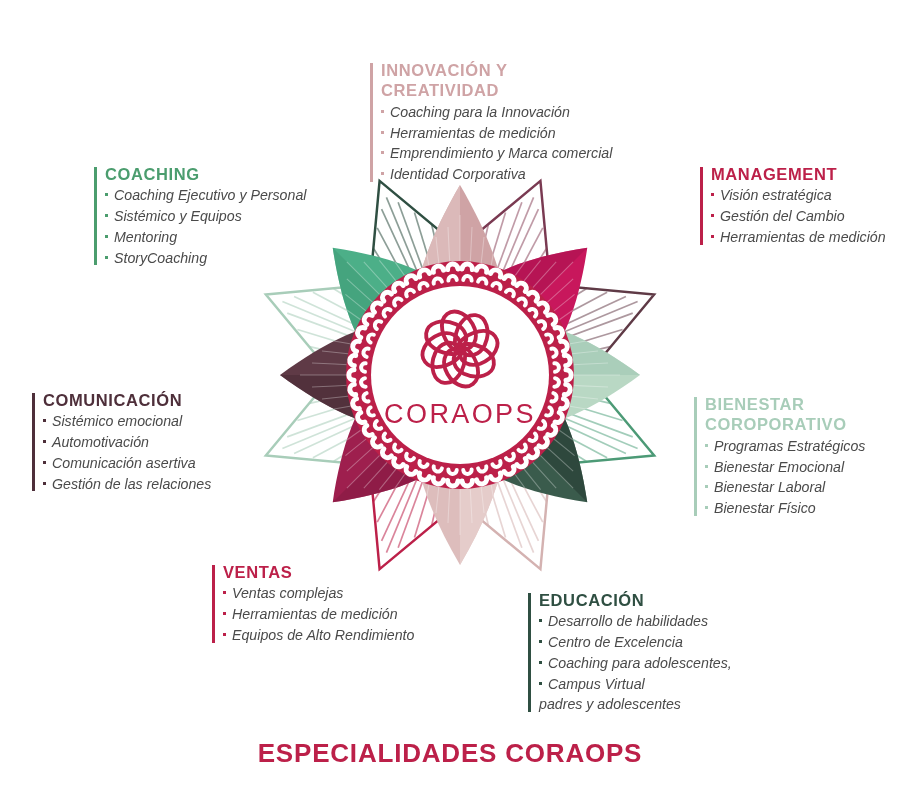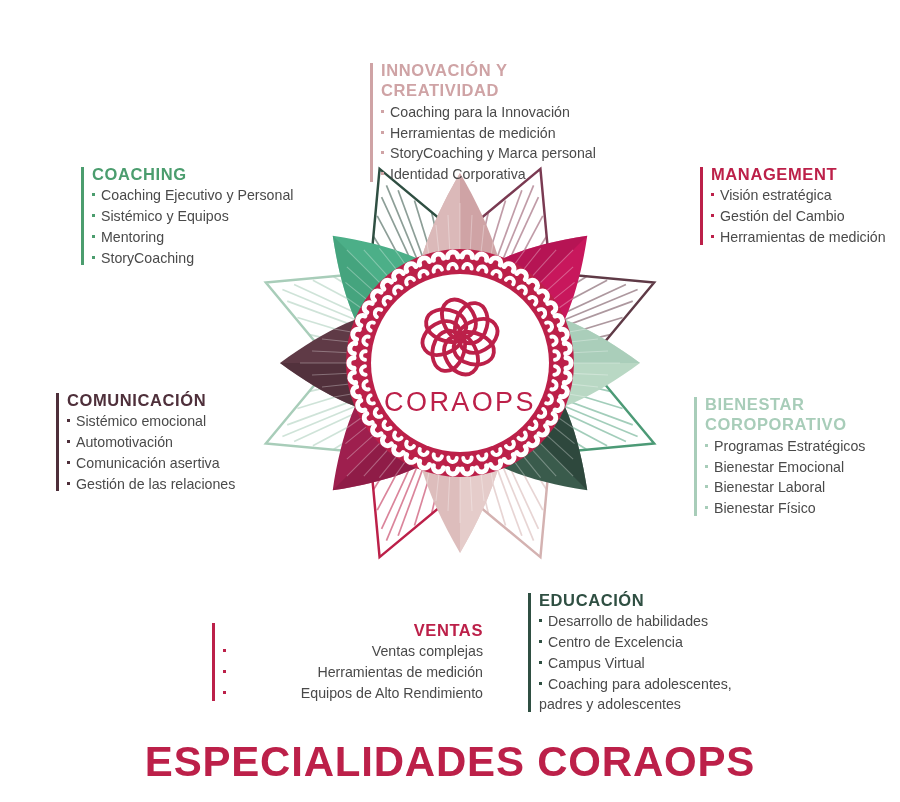--- a/index.html
+++ b/index.html
@@ -37,20 +37,21 @@
     font-weight: bold;
     letter-spacing: 0.6px;
     color: var(--accent);
     line-height: 1.24;
     white-space: pre-line;
   }
   .block ul {
     margin: 0;
     padding: 0;
     list-style: none;
+    font-style: italic;
   }
   .block li {
     font-size: 14.2px;
     line-height: 1.46;
     color: #4a4a4a;
     position: relative;
     padding-left: 9px;
     white-space: pre-line;
   }
   .block li::before {
@@ -64,34 +65,34 @@
   }
   .block li.cont {
     padding-left: 0;
   }
   .block li.cont::before { display: none; }
 
   
   #flower-wrap {
     position: absolute;
     left: 175px;
-    top: 118px;
+    top: 130px;
     width: 570px;
     height: 480px;
   }
   #flower-svg { display: block; width: 570px; height: 480px; }
 
   
   #footer-title {
     position: absolute;
     left: 0;
     right: 0;
     top: 738px;
     text-align: center;
-    font-size: 42px;
+    font-size: 26px;
     font-weight: bold;
     letter-spacing: 0.8px;
     color: #bc2049;
   }
 </style>
 </head>
 <body>
 
 <div id="flower-wrap">
   <svg id="flower-svg" viewBox="0 0 570 480" xmlns="http://www.w3.org/2000/svg">
@@ -414,78 +415,78 @@
     </g>
   </svg>
 </div>
 
 <div class="block" id="blk-innovacion" style="--accent:#cfa3a5; left:370px; top:24px; width:268px;margin-top:36px;">
   <h2>INNOVACIÓN Y
 CREATIVIDAD</h2>
   <ul>
     <li>Coaching para la Innovación</li>
     <li>Herramientas de medición</li>
-    <li>StoryCoaching y Marca personal</li>
+    <li>Emprendimiento y Marca comercial</li>
     <li>Identidad Corporativa</li>
   </ul>
 </div>
 
-<div class="block" id="blk-coaching" style="--accent:#4b9d6e; left:81px; top:164px; width:250px;">
+<div class="block" id="blk-coaching" style="--accent:#4b9d6e; left:94px; top:164px; width:250px;">
   <h2>COACHING</h2>
   <ul>
     <li>Coaching Ejecutivo y Personal</li>
     <li>Sistémico y Equipos</li>
     <li>Mentoring</li>
     <li>StoryCoaching</li>
   </ul>
 </div>
 
 <div class="block" id="blk-management" style="--accent:#bc2049; left:680px; top:164px; width:226px;margin-left:20px;">
   <h2>MANAGEMENT</h2>
   <ul>
     <li>Visión estratégica</li>
     <li>Gestión del Cambio</li>
     <li>Herramientas de medición</li>
   </ul>
 </div>
 
-<div class="block" id="blk-comunicacion" style="--accent:#4e2f3a; left:56px; top:390px; width:220px;">
+<div class="block" id="blk-comunicacion" style="--accent:#4e2f3a; left:32px; top:390px; width:220px;">
   <h2>COMUNICACIÓN</h2>
   <ul>
     <li>Sistémico emocional</li>
     <li>Automotivación</li>
     <li>Comunicación asertiva</li>
     <li>Gestión de las relaciones</li>
   </ul>
 </div>
 
 <div class="block" id="blk-bienestar" style="--accent:#a8cdb9; left:694px; top:394px; width:200px;">
   <h2>BIENESTAR
 COROPORATIVO</h2>
   <ul>
     <li>Programas Estratégicos</li>
     <li>Bienestar Emocional</li>
     <li>Bienestar Laboral</li>
     <li>Bienestar Físico</li>
   </ul>
 </div>
 
-<div class="block" id="blk-ventas" style="--accent:#bc2049; left:212px; top:620px; width:260px;text-align:right;">
+<div class="block" id="blk-ventas" style="--accent:#bc2049; left:212px; top:562px; width:260px;">
   <h2>VENTAS</h2>
   <ul>
     <li>Ventas complejas</li>
     <li>Herramientas de medición</li>
     <li>Equipos de Alto Rendimiento</li>
   </ul>
 </div>
 
 <div class="block" id="blk-educacion" style="--accent:#2f4f42; left:528px; top:590px; width:238px;">
   <h2>EDUCACIÓN</h2>
   <ul>
     <li>Desarrollo de habilidades</li>
     <li>Centro de Excelencia</li>
+    <li>Coaching para adolescentes,</li>
     <li>Campus Virtual</li>
-    <li>Coaching para adolescentes,</li>
     <li class="cont">padres y adolescentes</li>
   </ul>
 </div>
 
 <div id="footer-title">ESPECIALIDADES CORAOPS</div>
 
 </body></html>

